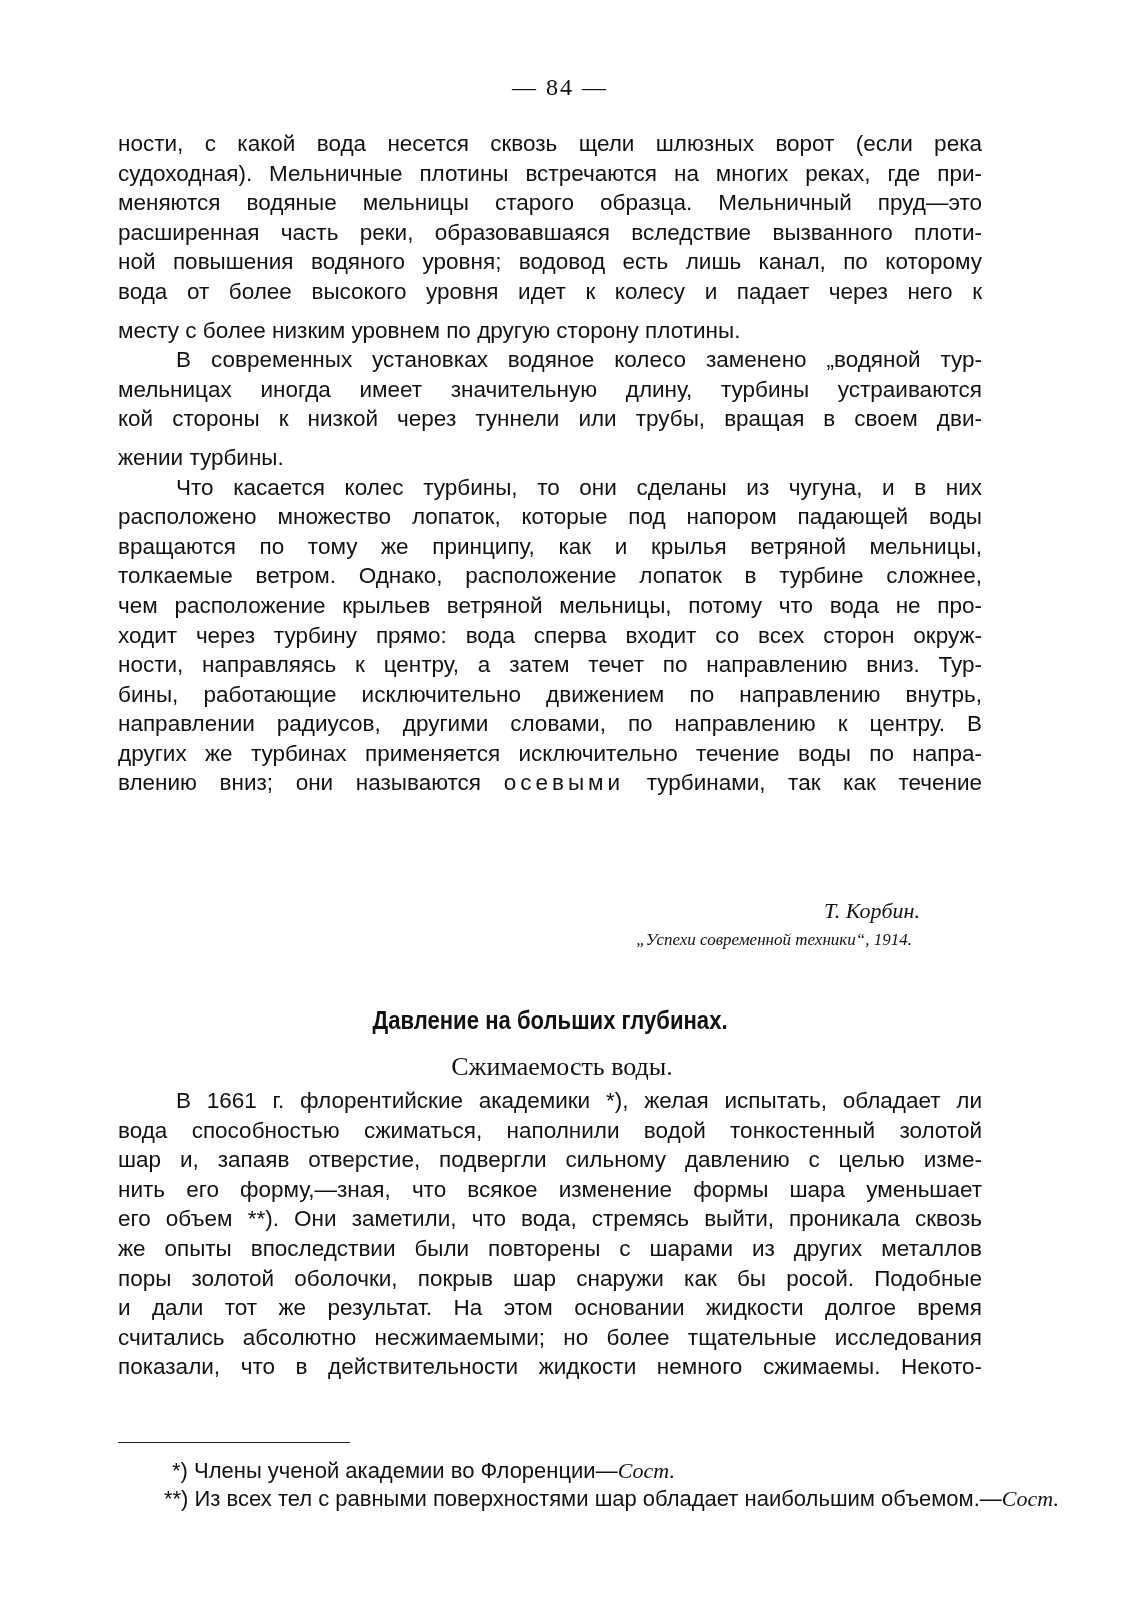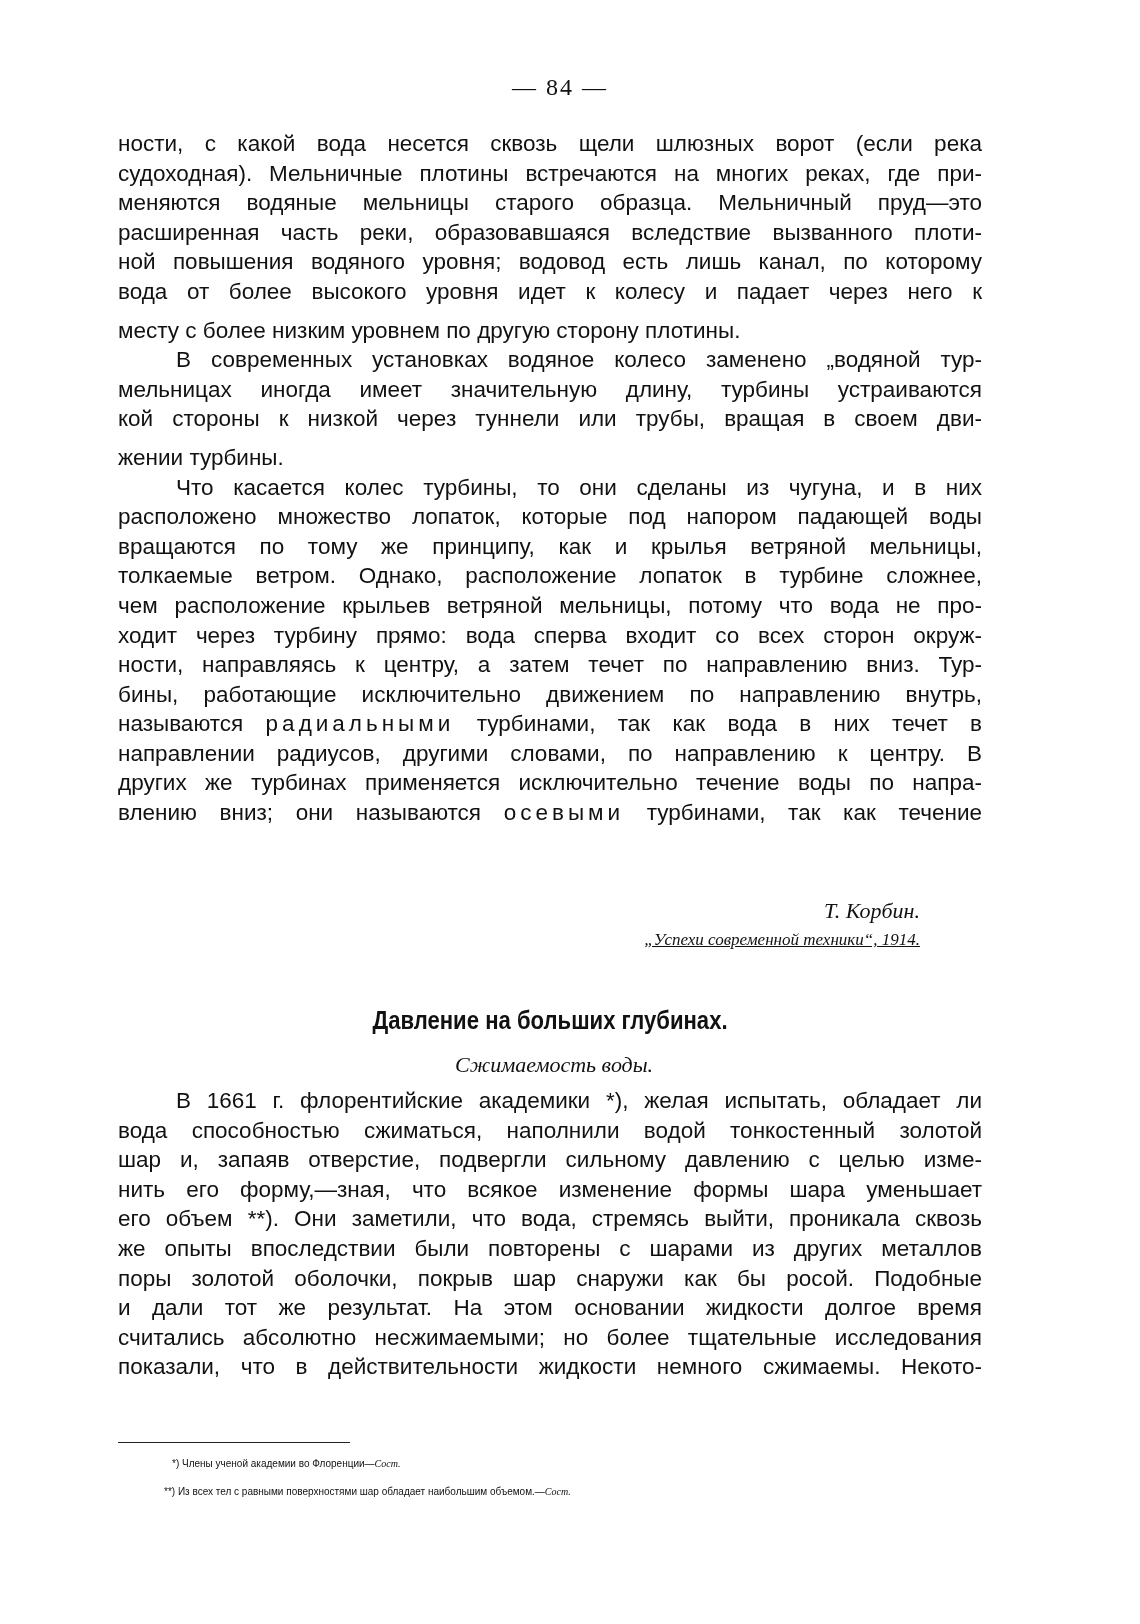--- a/index.html
+++ b/index.html
@@ -7,27 +7,27 @@
   .page { position: absolute; left: 0; top: 0; width: 1140px; height: 1624px; }
   .pagenum { position: absolute; top: 74px; left: 0; width: 1120px; text-align: center;
     font-family: "Liberation Serif", serif; font-size: 24px; letter-spacing: 2px; }
   .body { position: absolute; left: 118px; width: 864px;
     font-family: "Liberation Sans Narrow", "Liberation Sans", sans-serif; font-size: 22.5px; }
   .line { height: 29.6px; line-height: 29.6px; white-space: nowrap; text-align: justify; text-align-last: justify; }
   .line.last { text-align-last: left; margin-top: 9px; }
   .line.indent { padding-left: 58px; }
   .sp { letter-spacing: 4px; }
   .sig { position: absolute; right: 220px; font-family: "Liberation Serif", serif; font-style: italic; font-size: 22px; }
-  .src { position: absolute; right: 220px; font-family: "Liberation Serif", serif; font-style: italic; font-size: 17px; text-decoration: underline; }
+  .src { position: absolute; right: 228px; font-family: "Liberation Serif", serif; font-style: italic; font-size: 17px; }
   .title { position: absolute; top: 1005px; left: 0; width: 1100px; text-align: center;
     font-family: "Liberation Sans", sans-serif; font-weight: bold; font-size: 26px; transform: scaleX(0.85); }
-  .subtitle { position: absolute; top: 1052px; left: 4px; width: 1100px; text-align: center;
-    font-family: "Liberation Serif", serif; font-style: italic; font-size: 22px; }
+  .subtitle { position: absolute; top: 1052px; left: 12px; width: 1100px; text-align: center;
+    font-family: "Liberation Serif", serif; font-size: 26px; }
   .rule { position: absolute; left: 118px; top: 1442px; width: 232px; height: 0; border-top: 1.5px solid #222; }
-  .fn { position: absolute; left: 172px; font-family: "Liberation Sans", sans-serif; font-size: 10px; white-space: nowrap; }
+  .fn { position: absolute; left: 172px; font-family: "Liberation Sans", sans-serif; font-size: 22px; white-space: nowrap; }
   .fn i { font-family: "Liberation Serif", serif; }
 </style>
 </head>
 <body>
 
 <div class="page">
   <div class="pagenum">— 84 —</div>
 
   <div class="body" style="top:129px">
     <div class="line">ности, с какой вода несется сквозь щели шлюзных ворот (если река</div>
@@ -42,25 +42,20 @@
     <div class="line">кой стороны к низкой через туннели или трубы, вращая в своем дви-</div>
     <div class="line last">жении турбины.</div>
     <div class="line indent">Что касается колес турбины, то они сделаны из чугуна, и в них</div>
     <div class="line">расположено множество лопаток, которые под напором падающей воды</div>
     <div class="line">вращаются по тому же принципу, как и крылья ветряной мельницы,</div>
     <div class="line">толкаемые ветром. Однако, расположение лопаток в турбине сложнее,</div>
     <div class="line">чем расположение крыльев ветряной мельницы, потому что вода не про-</div>
     <div class="line">ходит через турбину прямо: вода сперва входит со всех сторон окруж-</div>
     <div class="line">ности, направляясь к центру, а затем течет по направлению вниз. Тур-</div>
     <div class="line">бины, работающие исключительно движением по направлению внутрь,</div>
-    <div class="line">
-      <span>называются</span>
-      <span class="sp">радиальными</span>
-      <span>турбинами, так как вода в них течет в</span>
-    </div>
     <div class="line">направлении радиусов, другими словами, по направлению к центру. В</div>
     <div class="line">других же турбинах применяется исключительно течение воды по напра-</div>
     <div class="line">
       <span>влению вниз; они называются</span>
       <span class="sp">осевыми</span>
       <span>турбинами, так как течение</span>
     </div>
   </div>
 
   <div class="sig" style="top:898px">Т. Корбин.</div>

